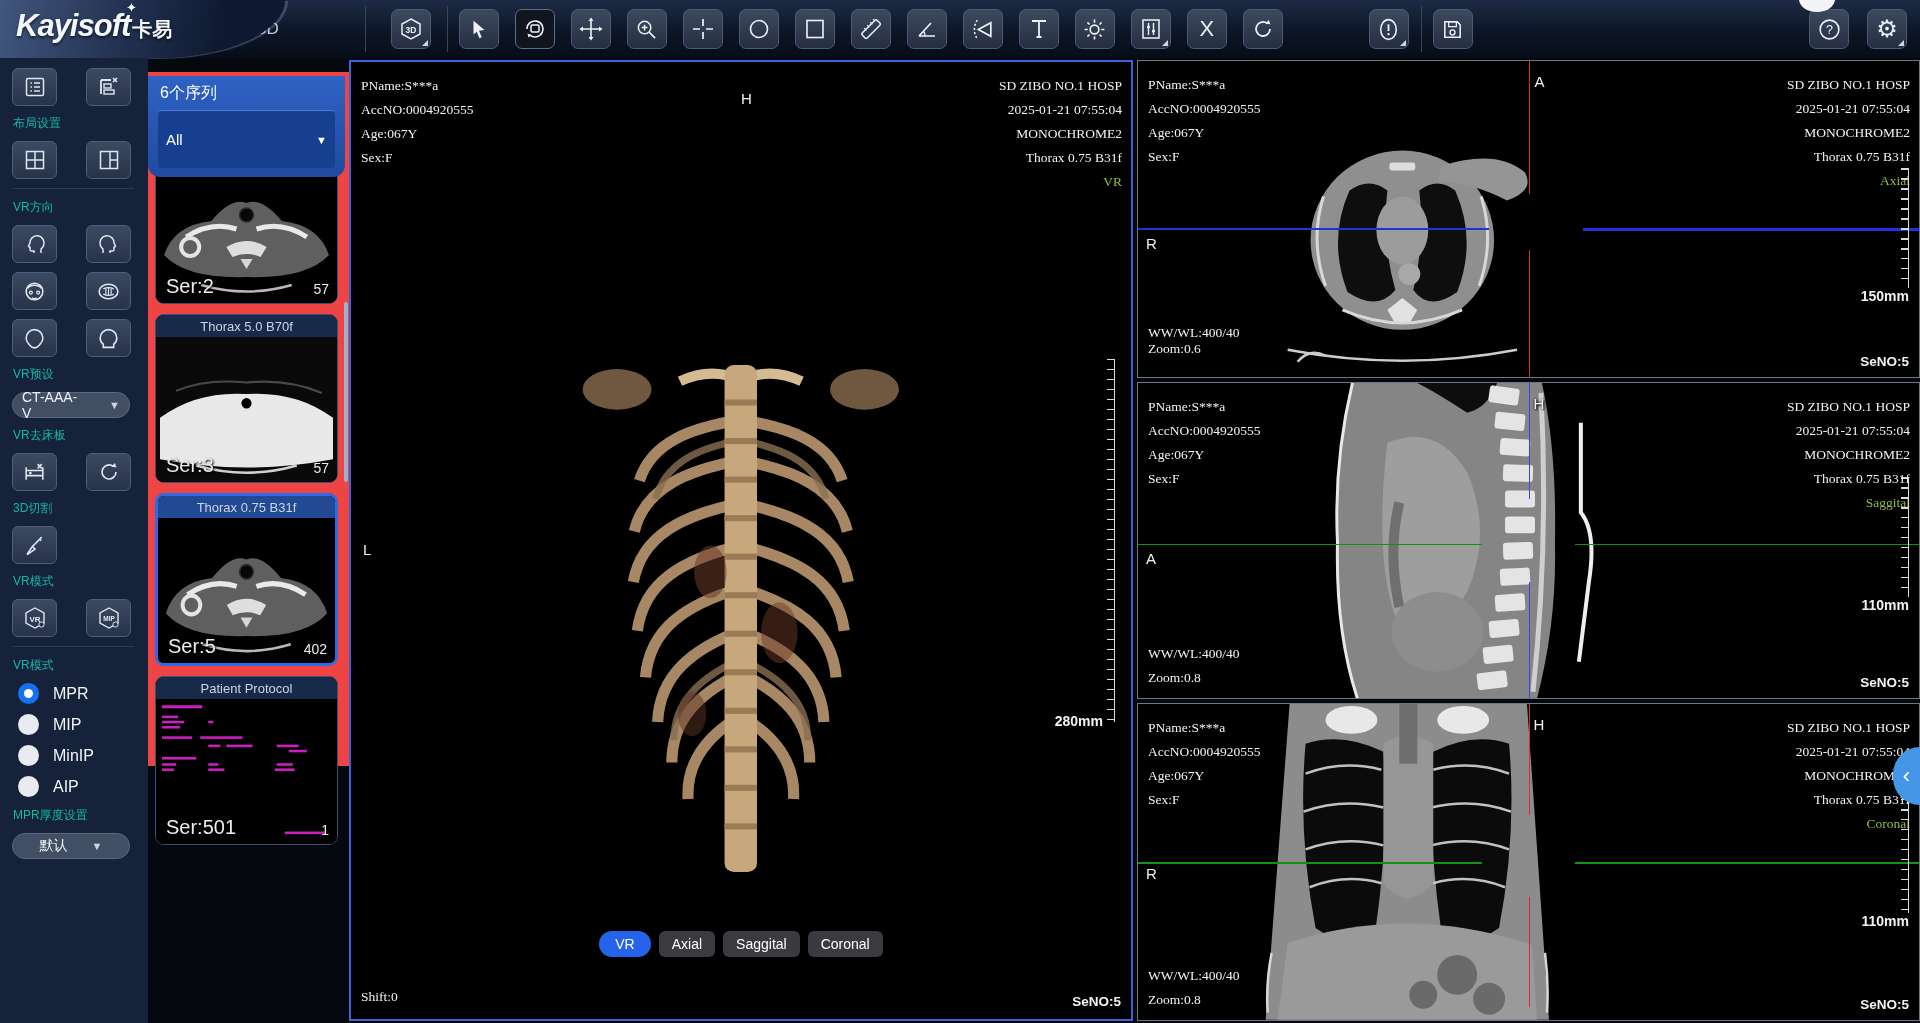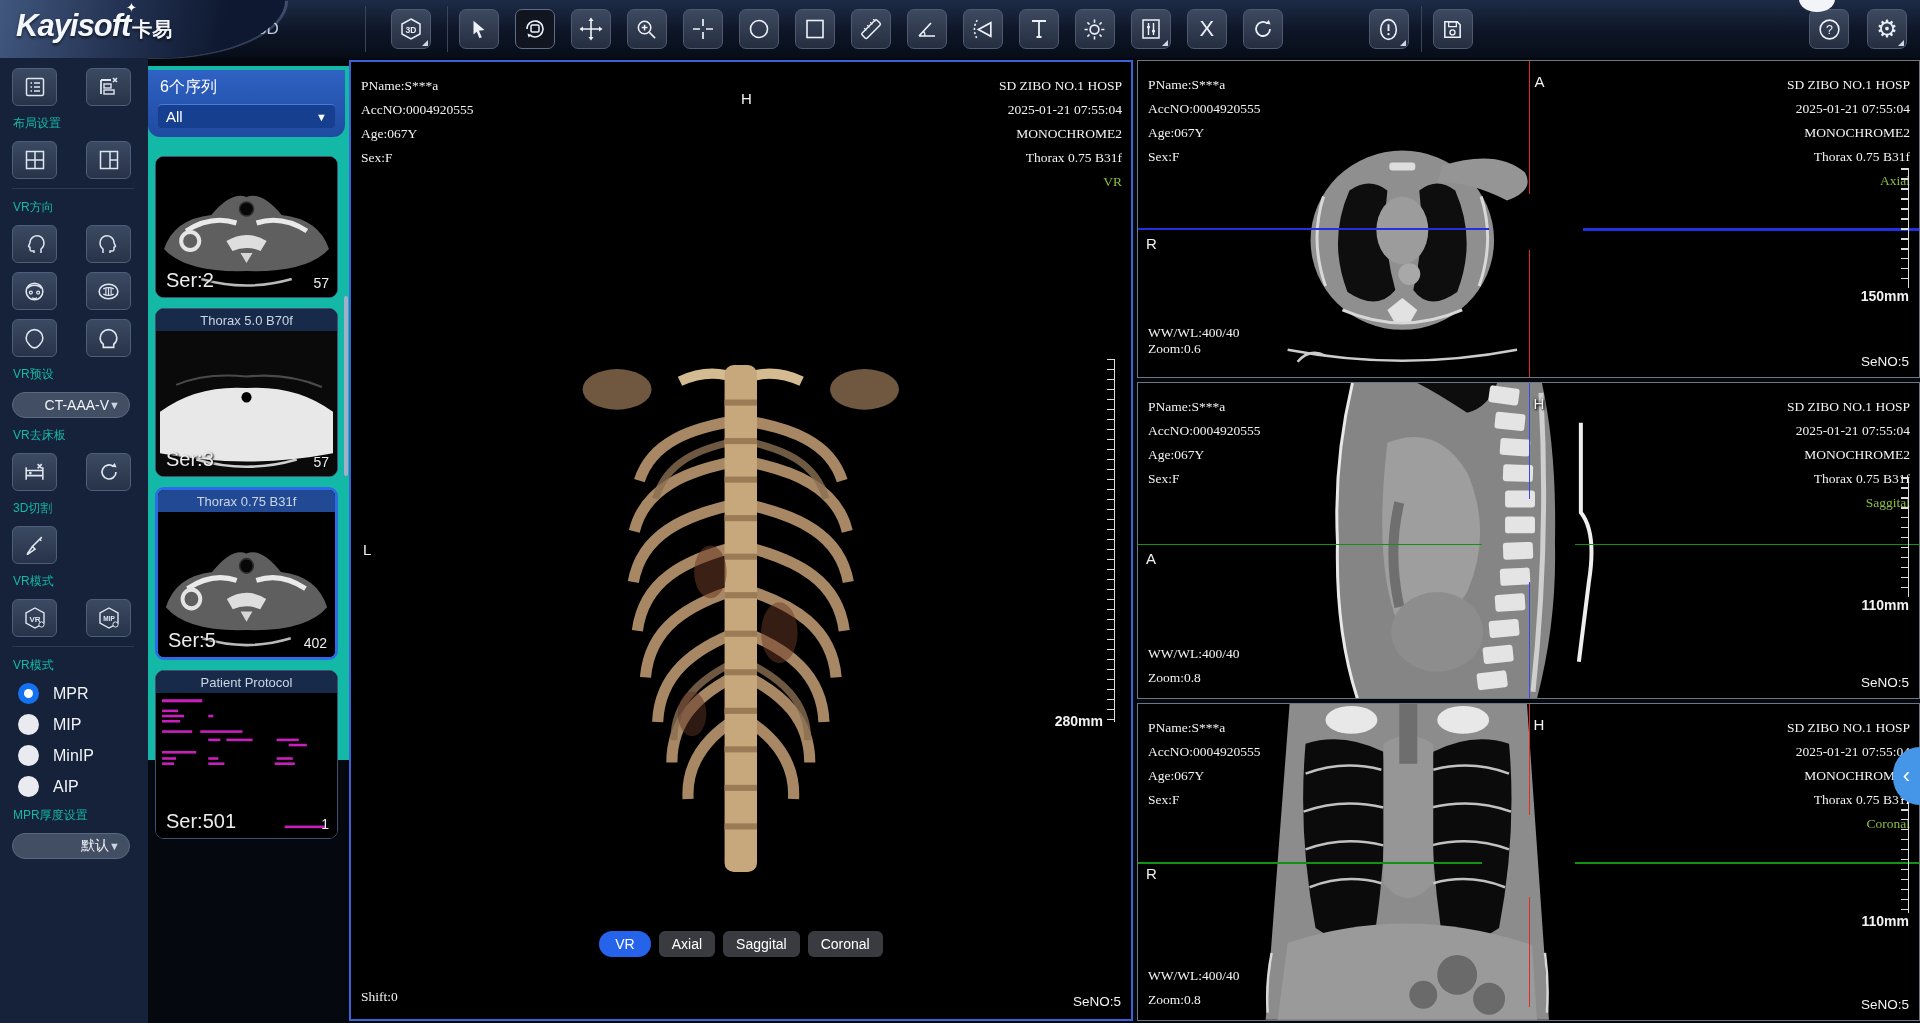--- a/index.html
+++ b/index.html
@@ -45,40 +45,40 @@
   
   .side{position:absolute;left:0;top:58px;width:148px;height:965px;background:#15223a;
         box-sizing:border-box;padding:10px 0 0 12px;}
   .srow{display:flex;gap:29px;margin-bottom:9px;}
   .sbtn{position:relative;width:45px;height:38px;border-radius:6px;flex:0 0 auto;
         background:linear-gradient(180deg,#3b4962 0%,#273349 100%);
         border:1px solid #4e5d7a;box-sizing:border-box;
         display:flex;align-items:center;justify-content:center;color:#dfe6f0;}
   .slabel{color:#14b8a6;font-size:12px;margin:4px 0 9px 1px;}
   .sdivider{height:1px;background:#2a3954;margin:4px 14px 10px 0;}
-  .spill{display:flex;align-items:center;justify-content:flex-end;width:118px;height:26px;
+  .spill{display:flex;align-items:center;justify-content:center;width:118px;height:26px;
          border-radius:14px;background:#424e63;border:1px solid #5a6880;box-sizing:border-box;
-         padding:0 9px;font-size:14px;color:#f0f3f8;margin-bottom:9px;}
+         padding:0 9px;font-size:14px;color:#f0f3f8;margin-bottom:9px;gap:24px;}
   .spill .chev{font-size:11px;color:#cdd5e2;}
   .radio-row{display:flex;align-items:center;gap:14px;margin:0 0 10px 6px;}
   .radio{width:21px;height:21px;border-radius:50%;background:#e9ebf0;flex:0 0 auto;}
   .radio.sel{background:#1472f0;position:relative;}
   .radio.sel::after{content:"";position:absolute;left:6px;top:6px;width:9px;height:9px;
                     border-radius:50%;background:#fff;}
   .radio-label{font-size:16px;color:#f2f5fa;}
   
-  .series{position:absolute;left:148px;top:66px;width:201px;height:694px;background:#14b8a6;
+  .series{position:absolute;left:148px;top:72px;width:201px;height:694px;background:#ef4444;
           box-sizing:border-box;}
   .series-head{position:absolute;left:0;top:4px;width:197px;
                background:linear-gradient(180deg,#2f62c4,#1f4aa0);
                border-radius:0 0 12px 12px;padding:7px 0 9px 0;z-index:3;}
   .series-title{font-size:16px;color:#fff;margin:0 0 6px 12px;}
   .series-filter{display:flex;align-items:center;justify-content:space-between;margin:0 10px;
                  background:#16408f;border-top:1px solid #4b79d6;border-radius:4px;
-                 padding:3px 8px;font-size:15px;color:#fff;}
+                 padding:20px 8px;font-size:15px;color:#fff;}
   .series-filter .chev{font-size:11px;}
   .cards{position:absolute;left:7px;top:90px;width:183px;}
   .card{position:relative;border:1px solid #3f5070;border-radius:9px;overflow:hidden;
         background:#000;margin-bottom:10px;box-sizing:border-box;}
   .card.sel{border:3px solid #2e6be6;}
   .card-head{height:22px;background:#182a49;display:flex;align-items:center;justify-content:center;
              font-size:13px;color:#ccd5e4;}
   .card.sel .card-head{background:#224a94;}
   .card-img{position:relative;height:145px;background:#000;}
   .card.noheader .card-img{height:140px;}
@@ -89,21 +89,21 @@
        text-shadow:1px 1px 2px #000;}
   .scrollthumb{position:absolute;right:1px;top:230px;width:4px;height:180px;border-radius:2px;
                background:#9fb0c8;z-index:4;}
   
   .olay{position:absolute;font-size:13.5px;color:#f3f3f3;text-shadow:1px 1px 2px #000;line-height:24px;font-family:Liberation Serif, serif;}
   .olay.tl{left:10px;top:12px;}
   .olay.tr{right:9px;top:12px;text-align:right;}
   .olay.bl{left:10px;}
   .green{color:#8ebe3f;}
   .marker{position:absolute;font-size:15px;color:#f2f2f2;text-shadow:0 0 3px #000,1px 1px 2px #000;z-index:6;}
-  .seno{position:absolute;right:10px;font-size:13.5px;color:#f3f3f3;text-shadow:1px 1px 2px #000;}
+  .seno{position:absolute;right:10px;font-size:13.5px;color:#f3f3f3;text-shadow:1px 1px 2px #000;font-weight:bold;}
   .chv{position:absolute;width:1.6px;z-index:5;}
   .chh{position:absolute;height:1.6px;z-index:5;}
   .ruler{position:absolute;border-right:1.5px solid #dcdcdc;width:7px;
          background:repeating-linear-gradient(to bottom,#dcdcdc 0 1.5px,transparent 1.5px 10px);z-index:6;}
   .scale-label{position:absolute;font-size:14px;font-weight:bold;color:#f2f2f2;
                text-shadow:1px 1px 2px #000;z-index:6;}
   
   .vrview{position:absolute;left:349px;top:60px;width:784px;height:961px;background:#000;
           border:2px solid #3a63d8;box-sizing:border-box;}
   .vrview svg.render{position:absolute;left:24%;top:26%;width:52%;height:63%;}

